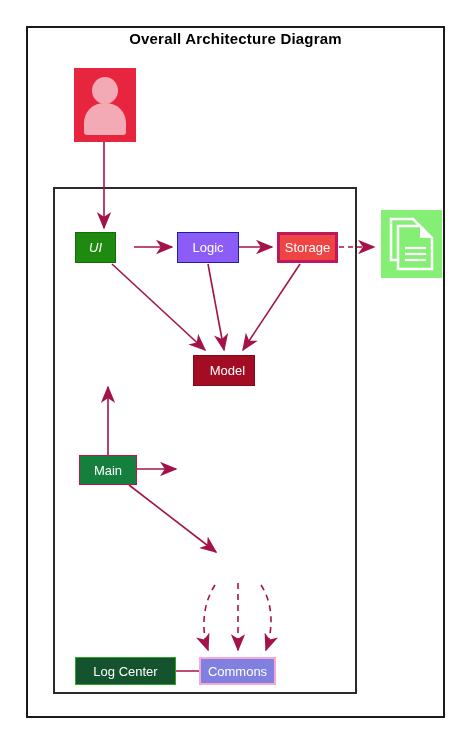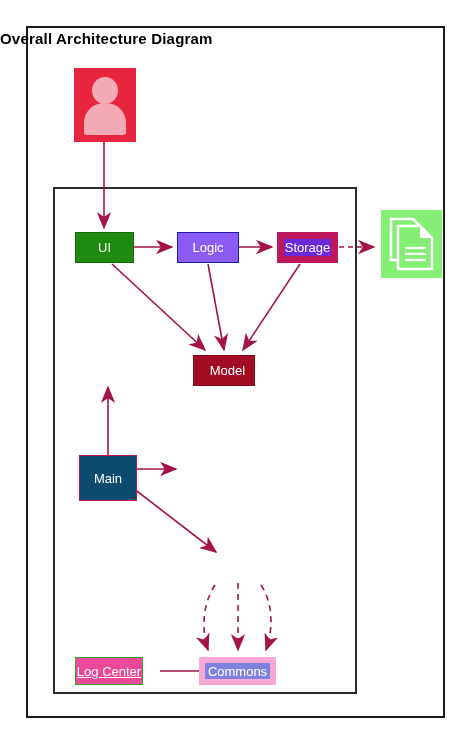--- a/index.html
+++ b/index.html
@@ -4,40 +4,40 @@
 <style>
   html,body{margin:0;padding:0;background:#ffffff;}
   body{width:471px;height:746px;font-family:"Liberation Sans",sans-serif;}
   #stage{position:relative;width:471px;height:746px;overflow:hidden;background:#fff;}
 
   .outer-frame{
     position:absolute;left:26px;top:26px;width:419px;height:692px;
     border:2px solid #1a1a1a;box-sizing:border-box;background:transparent;
   }
   .diagram-title{
-    position:absolute;left:0;top:30px;width:471px;
+    position:absolute;left:0;top:30px;width:471px;text-align:center;
     font-size:15px;font-weight:bold;color:#000;letter-spacing:0.2px;
   }
   .inner-frame{
     position:absolute;left:53px;top:187px;width:304px;height:507px;
     border:2px solid #2b2b2b;box-sizing:border-box;background:transparent;
   }
 
   .node{
     position:absolute;box-sizing:border-box;display:flex;
     align-items:center;justify-content:center;
     color:#ffffff;font-size:13px;line-height:1;white-space:nowrap;
   }
-  .n-ui{left:75px;top:232px;width:59px;height:31px;background:#1f8a10;border:1px solid #146b08;}
+  .n-ui{left:75px;top:232px;width:41px;height:31px;background:#1f8a10;border:1px solid #146b08;font-style:italic;}
   .n-logic{left:177px;top:232px;width:62px;height:31px;background:#8b5cf6;border:1px solid #1d1da6;}
-  .n-storage{left:277px;top:232px;width:61px;height:31px;background:#6d28d9;border:7px solid #be185d;}
+  .n-storage{left:277px;top:232px;width:61px;height:31px;background:#ef4444;border:3px solid #be185d;}
   .n-model{left:193px;top:355px;width:62px;height:31px;background:#a30d24;border:1px solid #85091c;padding-left:7px;}
-  .n-main{left:79px;top:455px;width:58px;height:46px;background:#0c4a6e;border:1px solid #c2144a;}
-  .n-log{left:75px;top:657px;width:68px;height:28px;background:#ec4899;border:1px solid #2aa822;text-decoration:underline;}
-  .n-commons{left:199px;top:657px;width:77px;height:28px;background:#8080e0;border:6px solid #f9a8d4;}
+  .n-main{left:79px;top:455px;width:58px;height:30px;background:#15803d;border:1px solid #c2144a;}
+  .n-log{left:75px;top:657px;width:101px;height:28px;background:#14532d;border:1px solid #2aa822;}
+  .n-commons{left:199px;top:657px;width:77px;height:28px;background:#8080e0;border:2px solid #f9a8d4;}
 
   .actor-icon{
     position:absolute;left:74px;top:68px;width:62px;height:74px;background:#e8253f;
   }
   .actor-head{position:absolute;left:50%;top:9px;width:26px;height:27px;margin-left:-13px;
     background:#f4aab4;border-radius:50%;}
   .actor-body{position:absolute;left:50%;bottom:7px;width:42px;height:32px;margin-left:-21px;
     background:#f4aab4;border-radius:20px 20px 3px 3px;}
 
   .doc-icon{

